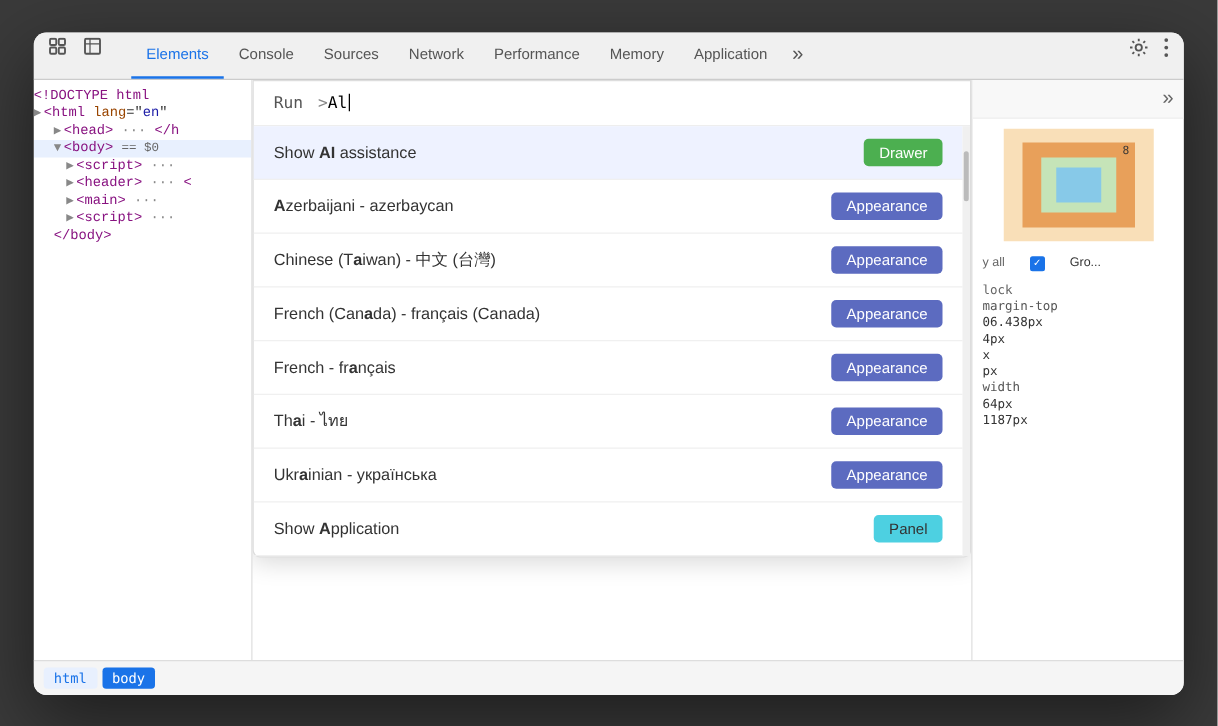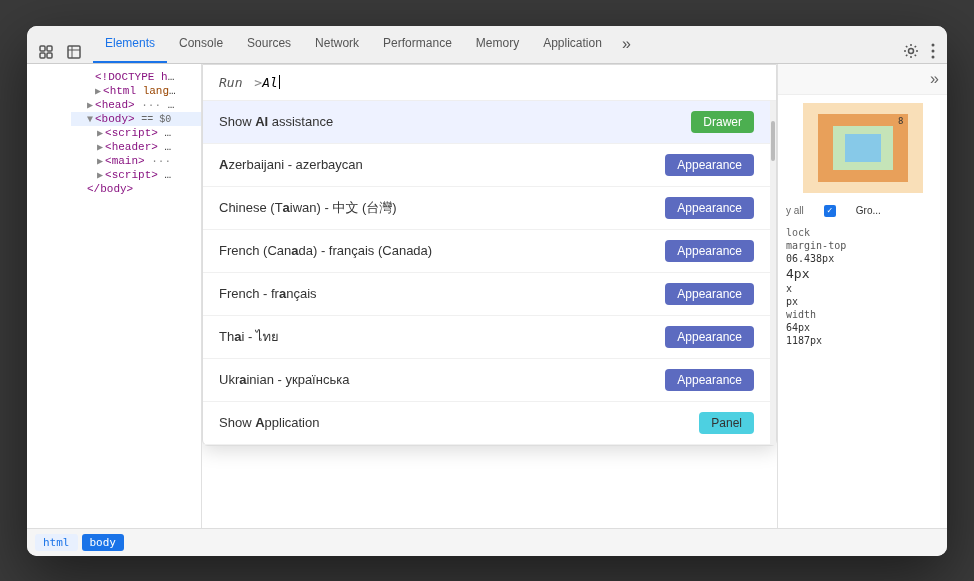--- a/index.html
+++ b/index.html
@@ -20,26 +20,26 @@
       border-radius: 10px;
       overflow: hidden;
       box-shadow: 0 20px 60px rgba(0,0,0,0.5);
       display: flex;
       flex-direction: column;
     }
 
     
     .toolbar {
       display: flex;
-      align-items: flex-end;
+      align-items: flex-start;
       background: #f0f0f0;
       border-bottom: 1px solid #ccc;
       height: 38px;
       padding: 0 8px;
-      gap: 4px;
+      gap: 16px;
       flex-shrink: 0;
     }
 
     .toolbar-icons {
       display: flex;
       align-items: center;
       gap: 6px;
       margin-right: 4px;
     }
 
@@ -111,26 +111,25 @@
       background: #fff;
       border-right: 1px solid #e0e0e0;
       overflow: hidden;
       font-family: 'Menlo', 'Monaco', 'Courier New', monospace;
       font-size: 11px;
       padding: 6px 0;
       flex-shrink: 0;
     }
 
     .dom-line {
-      padding: 1px 24px;
+      padding: 1px 0;
       color: #333;
       white-space: nowrap;
       overflow: hidden;
       text-overflow: ellipsis;
-      margin-left: 44px;
     }
 
     .dom-line .tag { color: #881280; }
     .dom-line .attr-name { color: #994500; }
     .dom-line .attr-value { color: #1a1aa6; }
     .dom-line .equals { color: #333; }
     .dom-line .triangle { color: #888; font-size: 10px; margin-right: 2px; }
     .dom-line.selected-line { background: #e8f0fe; }
     .dom-line .dots { color: #888; }
 
@@ -157,21 +156,20 @@
       box-shadow: 0 4px 20px rgba(0,0,0,0.15);
       z-index: 100;
       border-radius: 0 0 6px 6px;
     }
 
     .command-input-row {
       display: flex;
       align-items: flex-end;
       padding: 10px 16px;
       border-bottom: 1px solid #eee;
-      font-style: italic;
     }
 
     .command-run-label {
       font-size: 13px;
       color: #555;
       margin-right: 4px;
       font-family: 'Menlo', monospace;
     }
 
     .command-input-text {
@@ -587,21 +585,21 @@
         <div class="styles-row">
           <span style="font-size:10px;color:#666;">lock</span>
         </div>
         <div class="styles-row">
           <span style="font-size:10px;color:#555;">margin-top</span>
         </div>
         <div class="styles-row">
           <span style="font-size:10px;color:#333;">06.438px</span>
         </div>
         <div class="styles-row">
-          <span style="font-size:13px;color:#333;">4px</span>
+          <span style="font-size:10px;color:#333;">4px</span>
         </div>
         <div class="styles-row">
           <span style="font-size:10px;color:#333;">x</span>
         </div>
         <div class="styles-row">
           <span style="font-size:10px;color:#333;">px</span>
         </div>
         <div class="styles-row">
           <span style="font-size:10px;color:#555;">width</span>
         </div>

